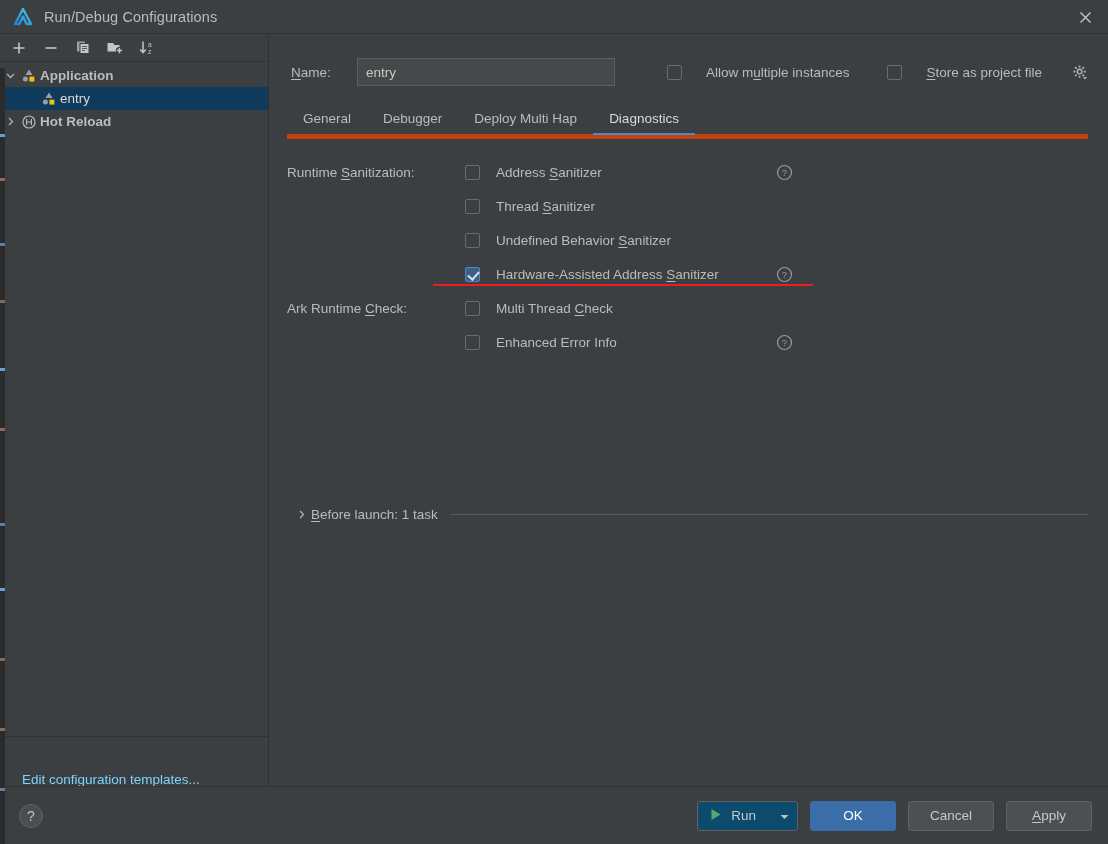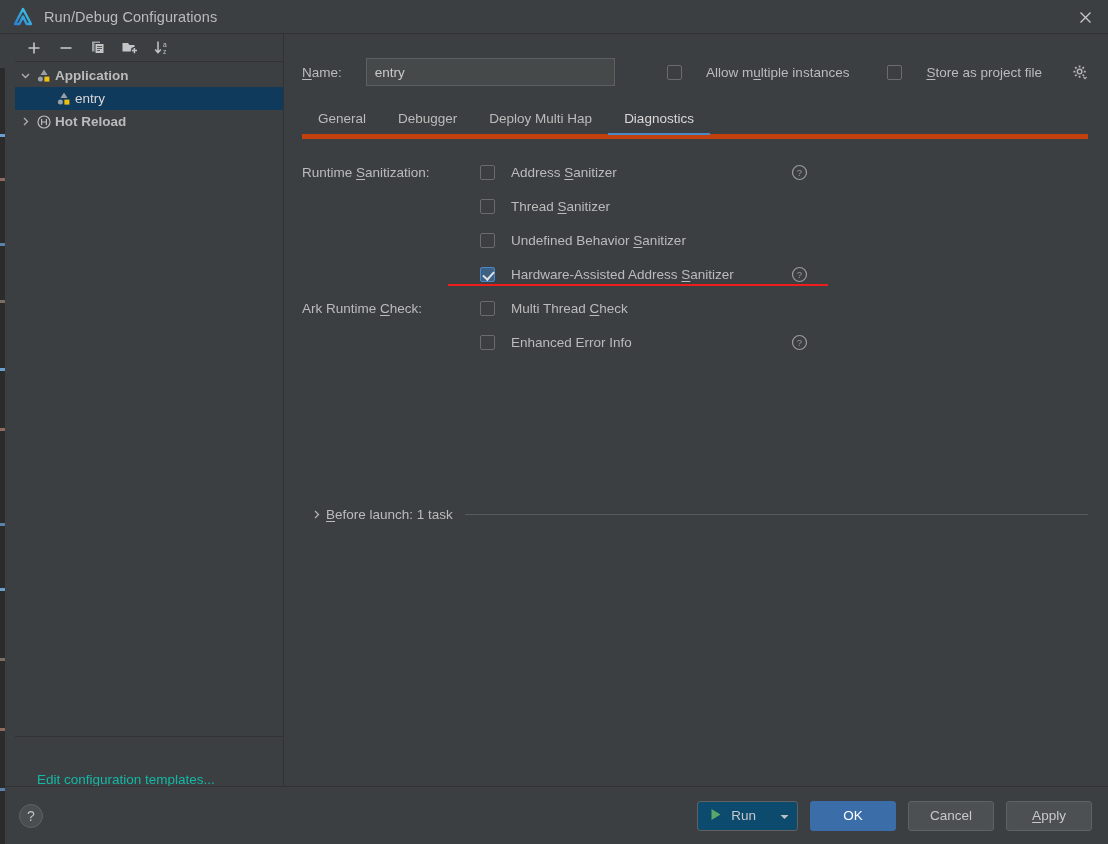--- a/index.html
+++ b/index.html
@@ -47,21 +47,20 @@
     width: 46px; height: 34px;
     display: flex; align-items: center; justify-content: center;
     cursor: default;
   }
   .title-close svg { display: block; }
 
   
   .body {
     flex: 1; display: flex; min-height: 0;
     position: relative;
-    padding-left: 15px;
   }
 
   
   .leftpane {
     width: 269px; min-width: 269px;
     background: #3c3f41;
     border-right: 1px solid #323232;
     display: flex; flex-direction: column;
     position: relative;
   }
@@ -100,21 +99,21 @@
   .tree-row.selected .tree-label { color: #d8d8d8; font-weight: normal; }
   .indent-1 { padding-left: 20px; }
 
   .lp-footer {
     height: 50px; min-height: 50px;
     display: flex; align-items: center;
     padding-left: 22px;
     border-top: 1px solid #323232;
   }
   .link {
-    color: #14b8a6; font-size: 13.5px; cursor: default; margin-top: 36px;
+    color: #7dd3fc; font-size: 13.5px; cursor: default; margin-top: 36px;
   }
 
   
   .rightpane {
     flex: 1; position: relative;
     padding: 0 20px 0 18px;
     background: #3c3f41;
     overflow: hidden;
   }
 

